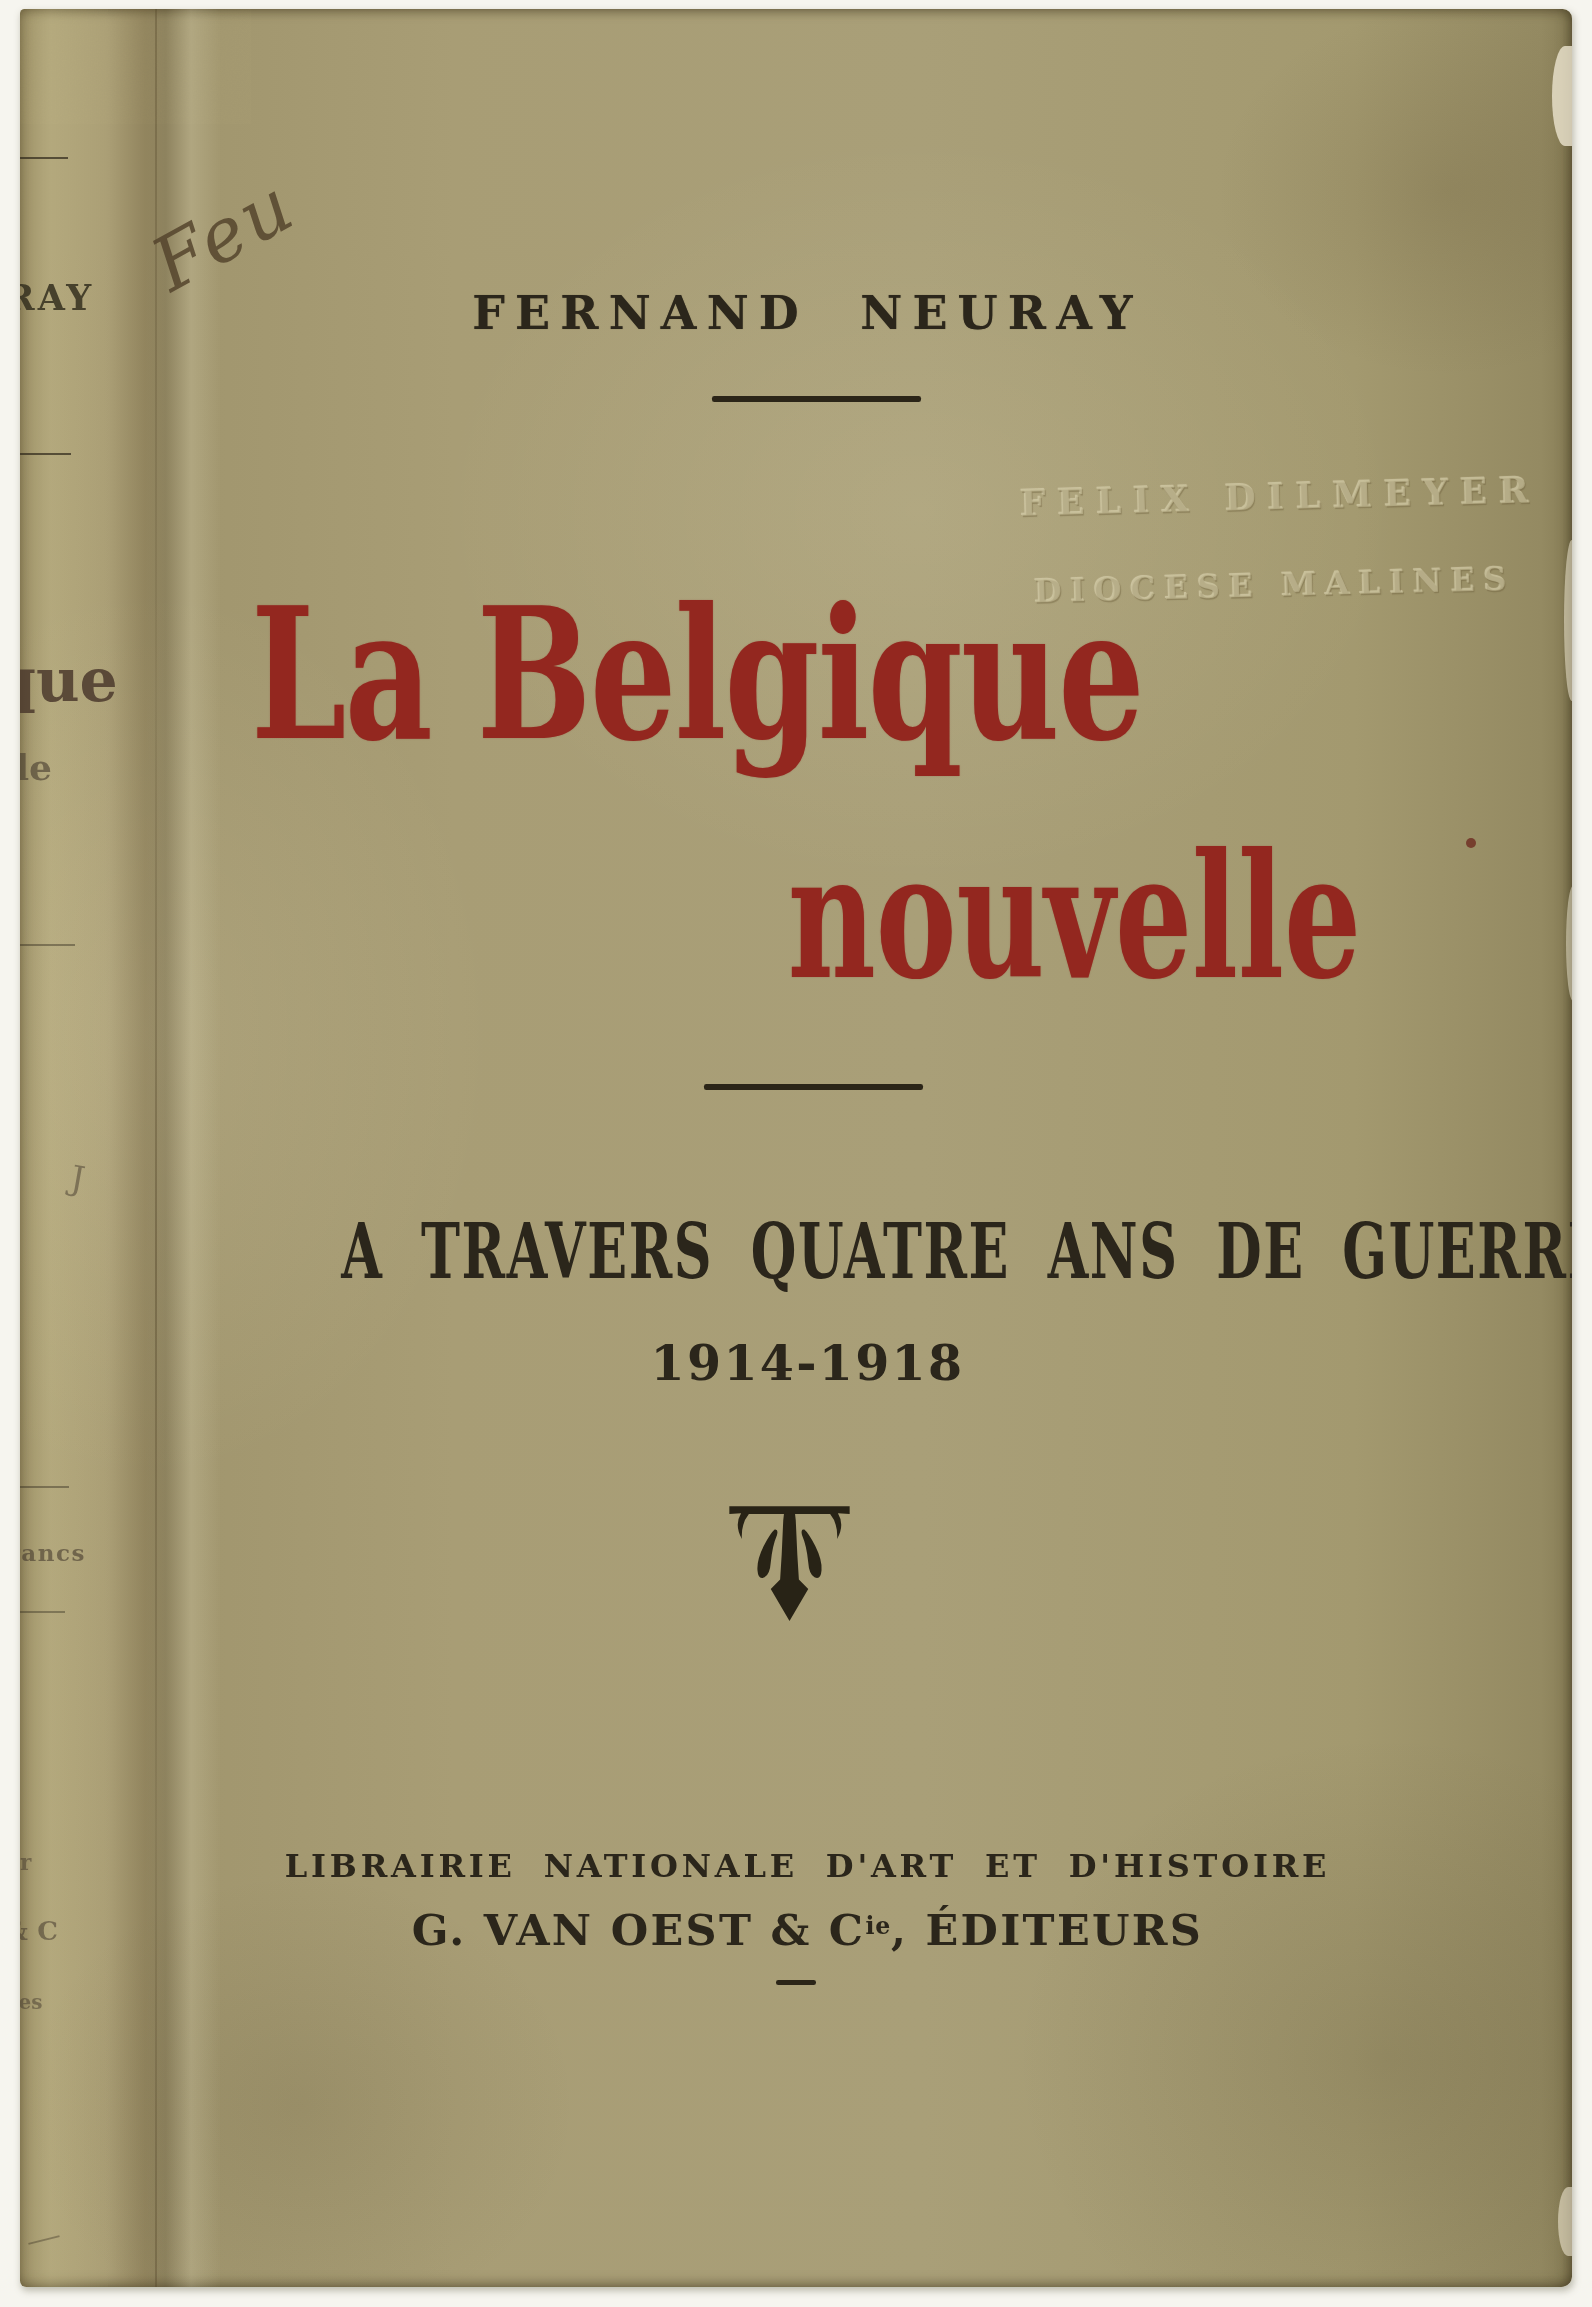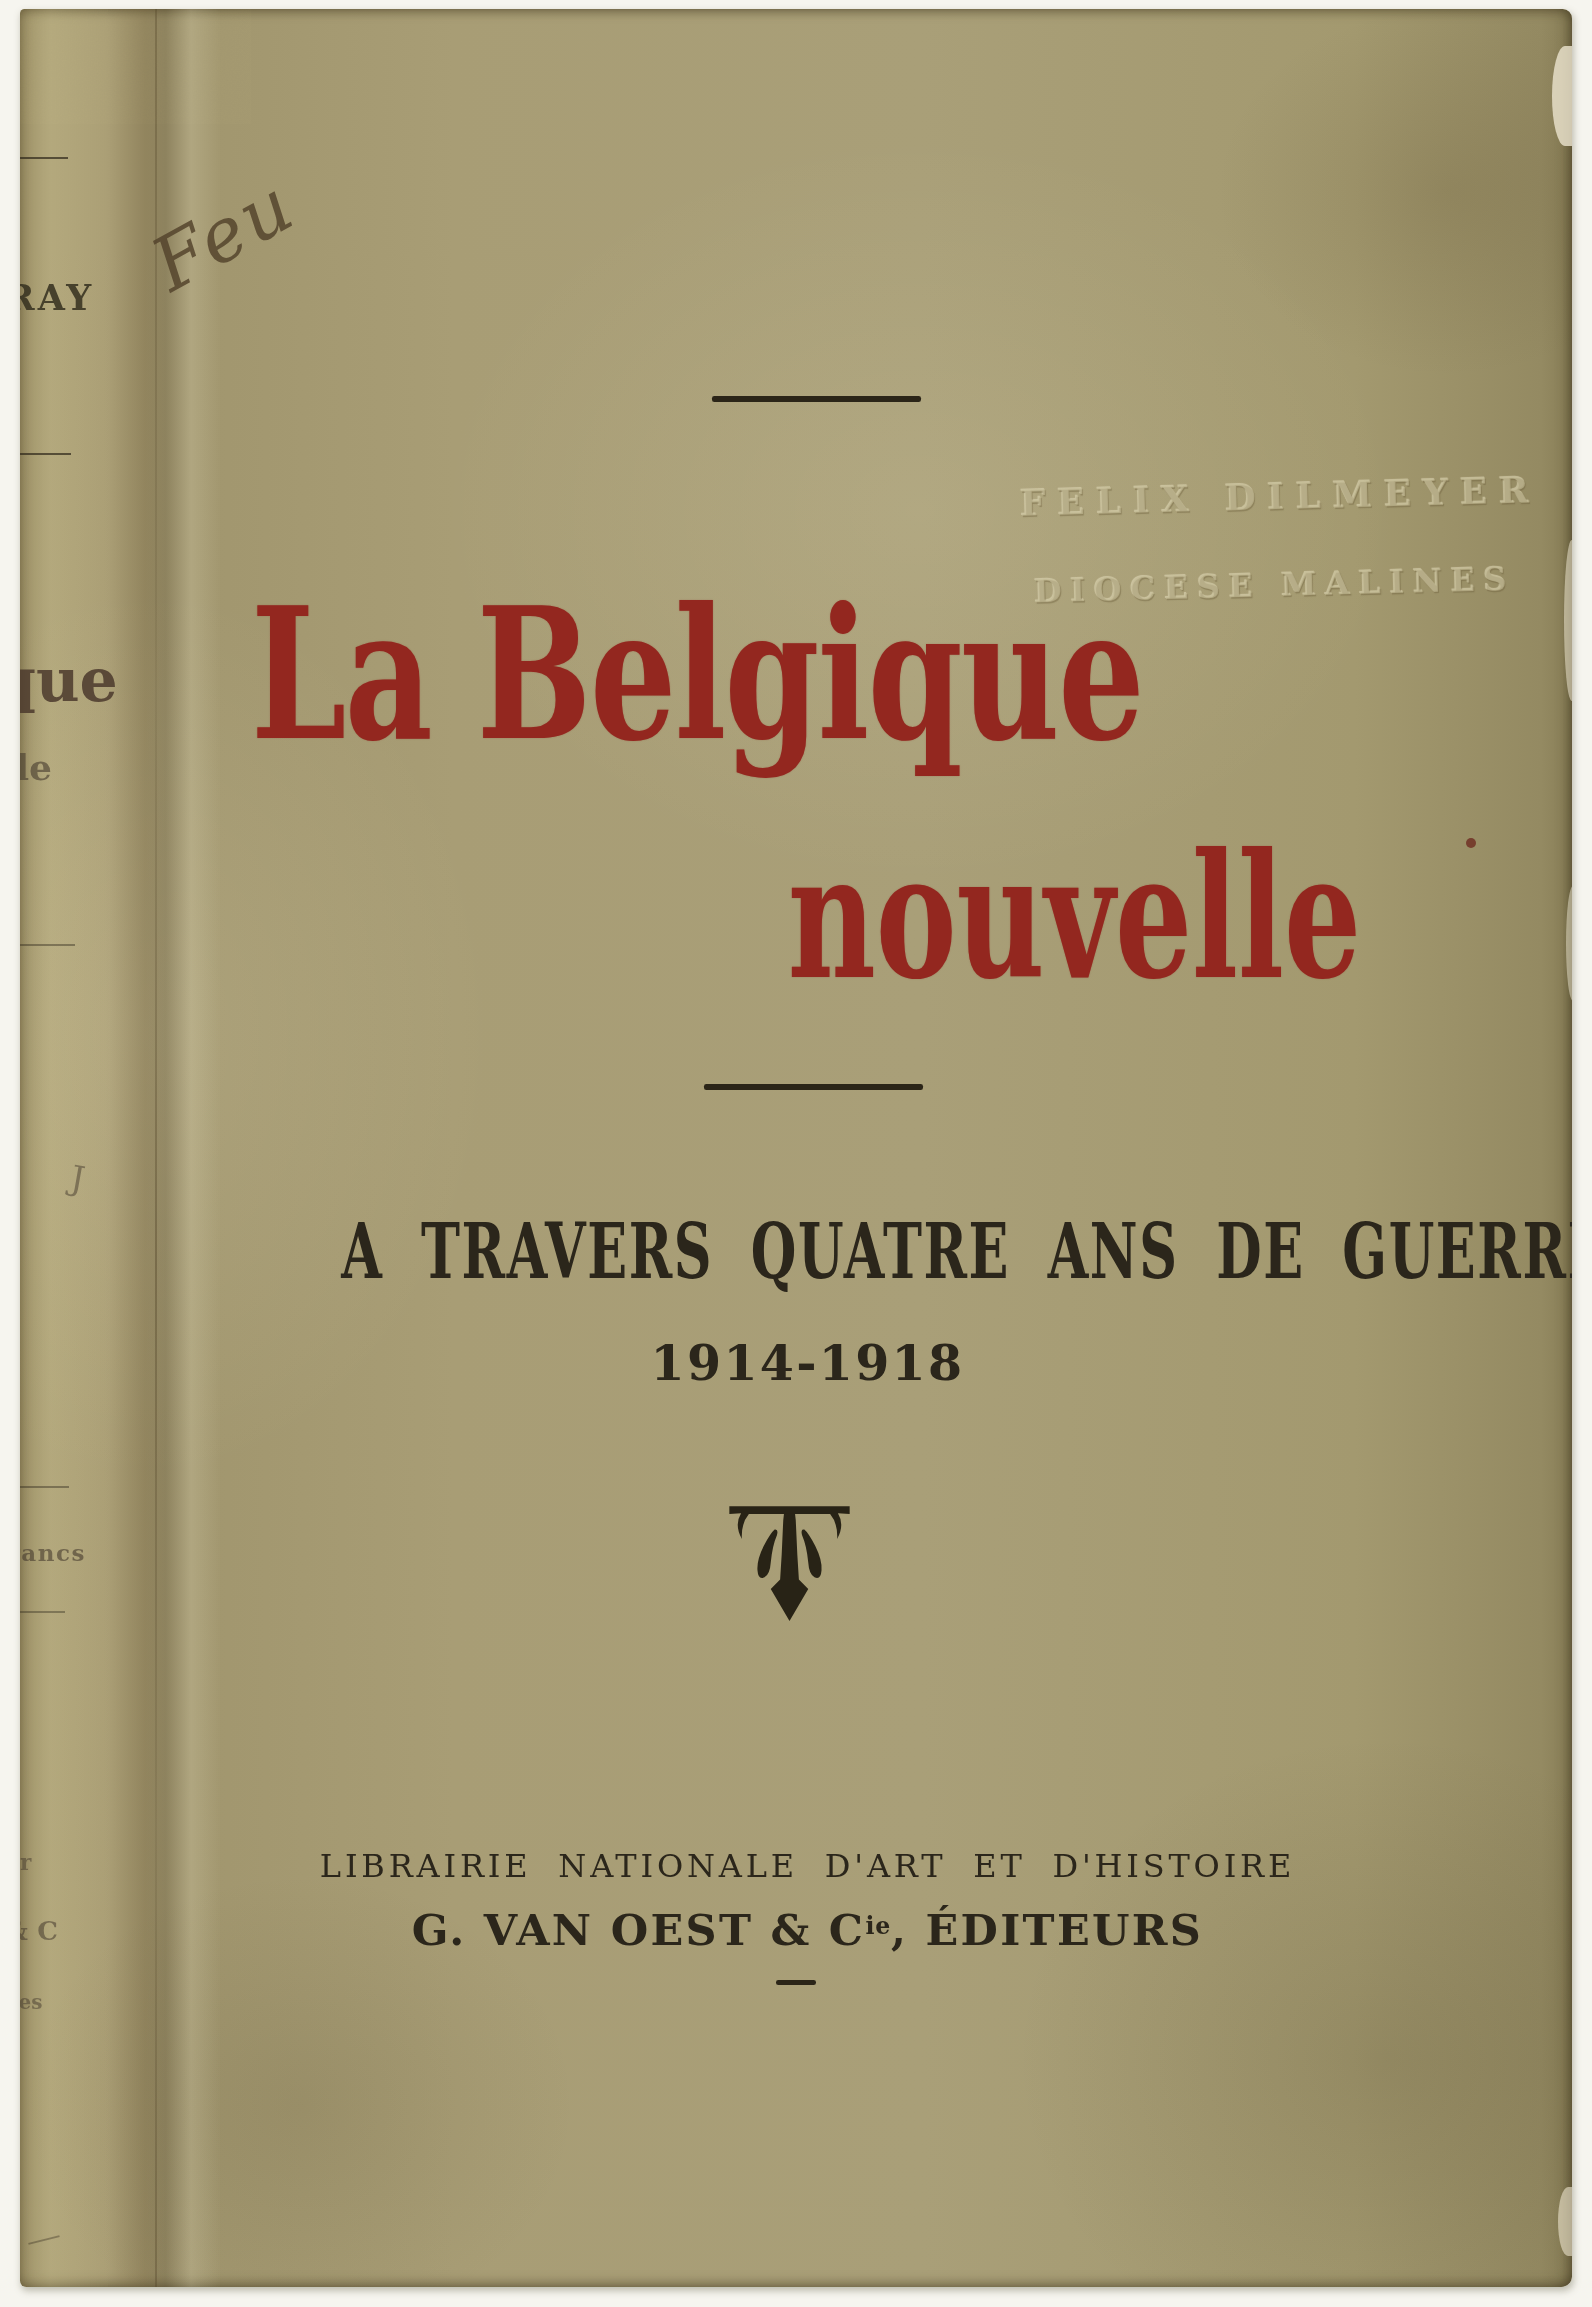--- a/index.html
+++ b/index.html
@@ -48,21 +48,21 @@
   .title1 .cond{transform:scaleX(.75);transform-origin:left top;letter-spacing:-0.012em;}
   .title2{right:211px;top:821px;font-size:173px;text-align:left;}
   .title2 .cond{transform:scaleX(.70);transform-origin:right top;}
   .dot{position:absolute;left:1446px;top:829px;width:10px;height:10px;border-radius:50%;
     background:#6d2a20;opacity:.8;}
   .subtitle{top:1204px;font-size:77px;font-weight:bold;}
   .subtitle .cond{transform:scaleX(.68);letter-spacing:.03em;word-spacing:.34em;}
   .years{top:1330px;font-size:49px;font-weight:bold;letter-spacing:2.3px;}
   .mark{position:absolute;left:707px;top:1492px;width:125px;height:122px;}
   .cities{top:1771px;font-size:38px;letter-spacing:5.4px;word-spacing:14px;}
-  .librairie{top:1841px;font-size:32px;letter-spacing:3.8px;word-spacing:13px;font-weight:normal;}
+  .librairie{top:1841px;font-size:32px;letter-spacing:3.8px;word-spacing:13px;font-weight:bold;}
   .editors{top:1900px;font-size:43px;font-weight:bold;letter-spacing:2.3px;}
   .editors sup{font-size:.55em;vertical-align:.45em;letter-spacing:0.8px;text-align:right;}
   .imprint-dash{left:756px;top:1971px;width:40px;height:4.6px;}
   .year{top:2014px;font-size:42px;letter-spacing:3.1px;}
   
   .sfrag{position:absolute;line-height:1;white-space:nowrap;color:#463b2e;font-weight:bold;opacity:.85;}
   .srule{position:absolute;background:rgba(45,38,26,.7);height:2.3px;}
   
   .wear{position:absolute;background:#ece5cf;opacity:.8;}
   .grain{position:absolute;inset:0;opacity:.35;pointer-events:none;mix-blend-mode:soft-light;}
@@ -88,20 +88,21 @@
     <div class="sfrag" style="left:-26px;top:641px;font-size:60px;color:#4c3a2d;">que</div>
     <div class="sfrag" style="left:-4.6px;top:740px;font-size:36px;opacity:.6;">le</div>
     <div class="sfrag" style="left:51px;top:1152px;font-size:34px;opacity:.5;transform:rotate(10deg);font-weight:normal;">J</div>
     <div class="sfrag" style="left:-12.3px;top:1532px;font-size:23px;opacity:.6;letter-spacing:1.5px;">rancs</div>
     <div class="sfrag" style="left:0px;top:1843px;font-size:21.5px;opacity:.5;">r</div>
     <div class="sfrag" style="left:-15.4px;top:1909px;font-size:26px;opacity:.55;">&amp; C</div>
     <div class="sfrag" style="left:-1.5px;top:1983px;font-size:20px;opacity:.5;">es</div>
 
     <div class="handwriting">Feu</div>
 
+    <div class="cline author">FERNAND NEURAY</div>
     <div class="rule" style="left:692px;top:387px;width:209px;height:5.4px;"></div>
 
     <div class="stamp stamp1">FELIX DILMEYER</div>
     <div class="stamp stamp2">DIOCESE MALINES</div>
 
     <div class="title title1"><span class="cond">La Belgique</span></div>
     <div class="title title2"><span class="cond">nouvelle</span></div>
     <div class="dot"></div>
 
     <div class="rule" style="left:684px;top:1075px;width:219px;height:5.4px;"></div>

